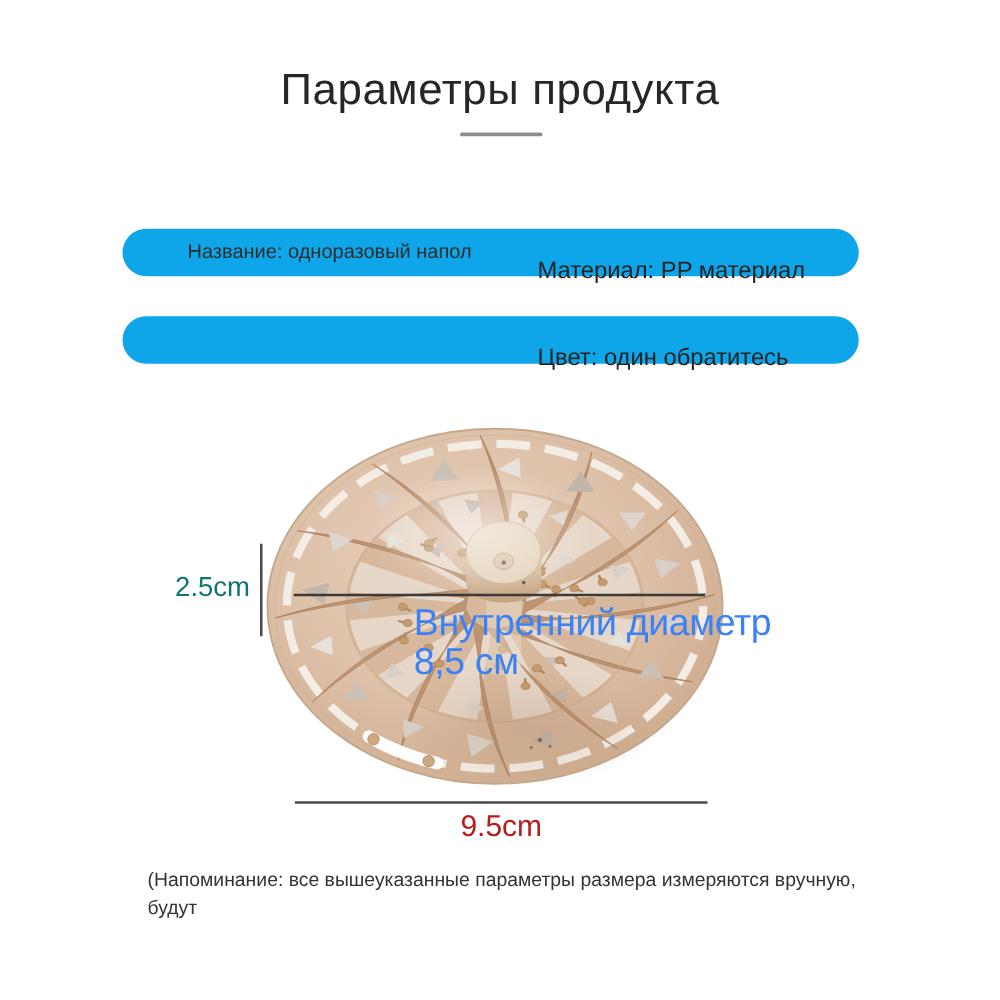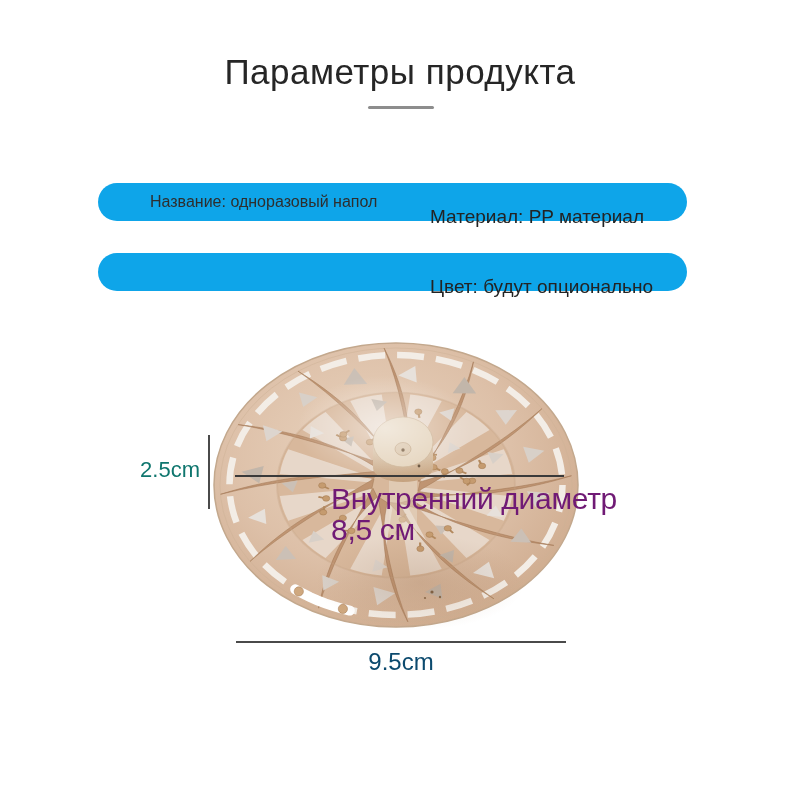--- a/index.html
+++ b/index.html
@@ -15,43 +15,43 @@
   #pill1{top:183px;}
   #pill2{top:253px;}
   .product-svg{position:absolute;left:0;top:0;width:800px;height:800px;z-index:1;}
   .vline{position:absolute;left:208px;top:435px;height:74px;width:0;
          border-left:2px solid #4a4a4a;z-index:2;}
   .dim-h{position:absolute;left:136px;top:457px;width:64px;text-align:right;
          font-size:22px;color:#0f766e;z-index:2;}
   .dline{position:absolute;left:235px;top:475px;width:329px;height:0;
          border-top:2px solid #3a3a3a;z-index:2;}
   .dia{position:absolute;left:331px;top:483px;font-size:30px;line-height:31px;
-       color:#701a75;letter-spacing:-.3px;z-index:2;white-space:nowrap;}
+       color:#3b82f6;letter-spacing:-.3px;z-index:2;white-space:nowrap;}
   .bline{position:absolute;left:236px;top:641px;width:330px;height:0;
          border-top:2px solid #4a4a4a;z-index:2;}
   .dim-w{position:absolute;left:236px;top:648px;width:330px;text-align:center;
-         font-size:24px;color:#0c4a6e;z-index:2;}
+         font-size:24px;color:#b91c1c;z-index:2;}
   .note{position:absolute;left:118px;top:694px;width:580px;font-size:15.5px;
         line-height:21.5px;color:#333333;z-index:2;}
 </style>
 </head>
 <body>
 
 <div class="canvas">
 
   <h1 class="title">Параметры продукта</h1>
   <div class="title-underline"></div>
 
   <div class="pill" id="pill1">
     <span class="l">Название: одноразовый напол</span>
     <span class="r">Материал: PP материал</span>
   </div>
 
   <div class="pill" id="pill2">
-    <span class="r">Цвет: будут опционально</span>
+    <span class="r">Цвет: один обратитесь</span>
   </div>
 
   <svg id="disc-svg" class="product-svg" viewBox="0 0 800 800">
     <defs>
       <radialGradient id="discGrad" cx="42%" cy="38%" r="72%">
         <stop offset="0%" stop-color="#e9d3be"></stop>
         <stop offset="55%" stop-color="#ddc0a8"></stop>
         <stop offset="85%" stop-color="#d2b094"></stop>
         <stop offset="100%" stop-color="#cba887"></stop>
       </radialGradient>
@@ -202,15 +202,16 @@
   <div class="dline"></div>
   <div class="dia">
     <div>Внутренний диаметр</div>
     <div>8,5 см</div>
   </div>
 
   <div class="bline"></div>
   <div class="dim-w">9.5cm</div>
 
   <div class="note">
+    <div>(Напоминание: все вышеуказанные параметры размера измеряются вручную, будут</div>
   </div>
 
 </div>
 
 </body></html>

